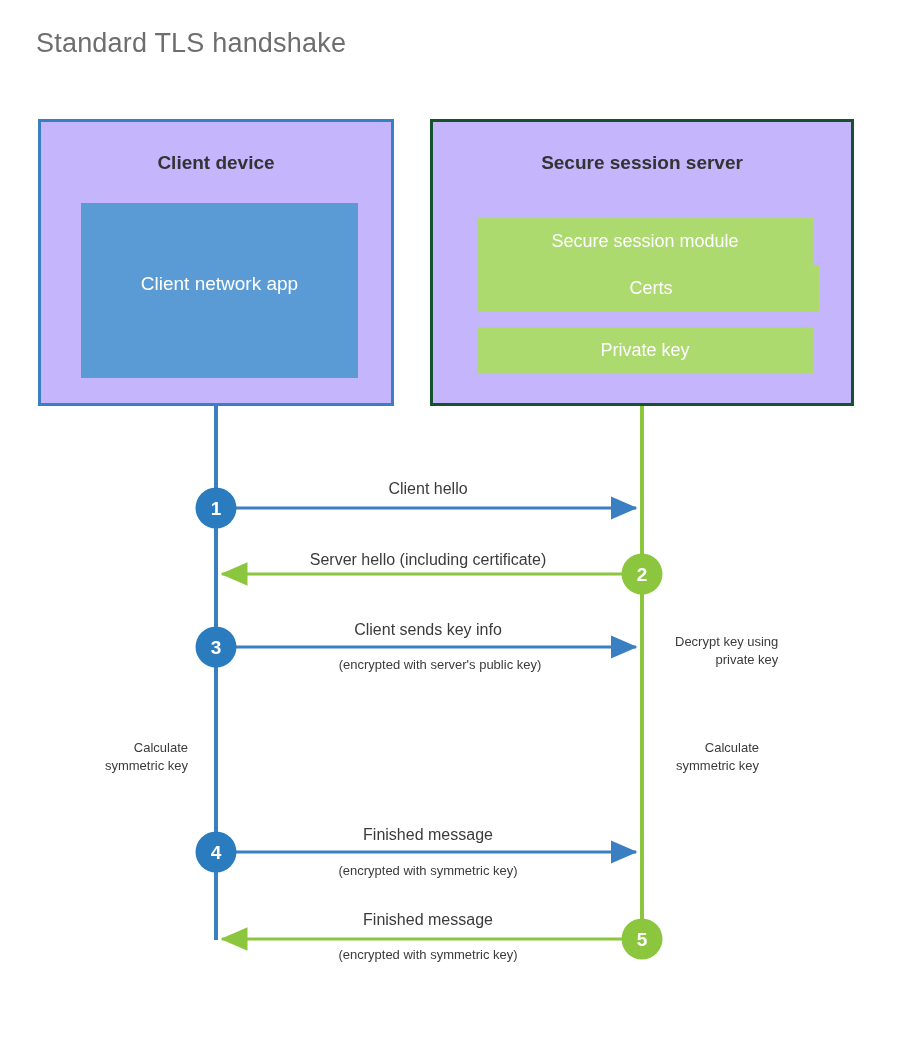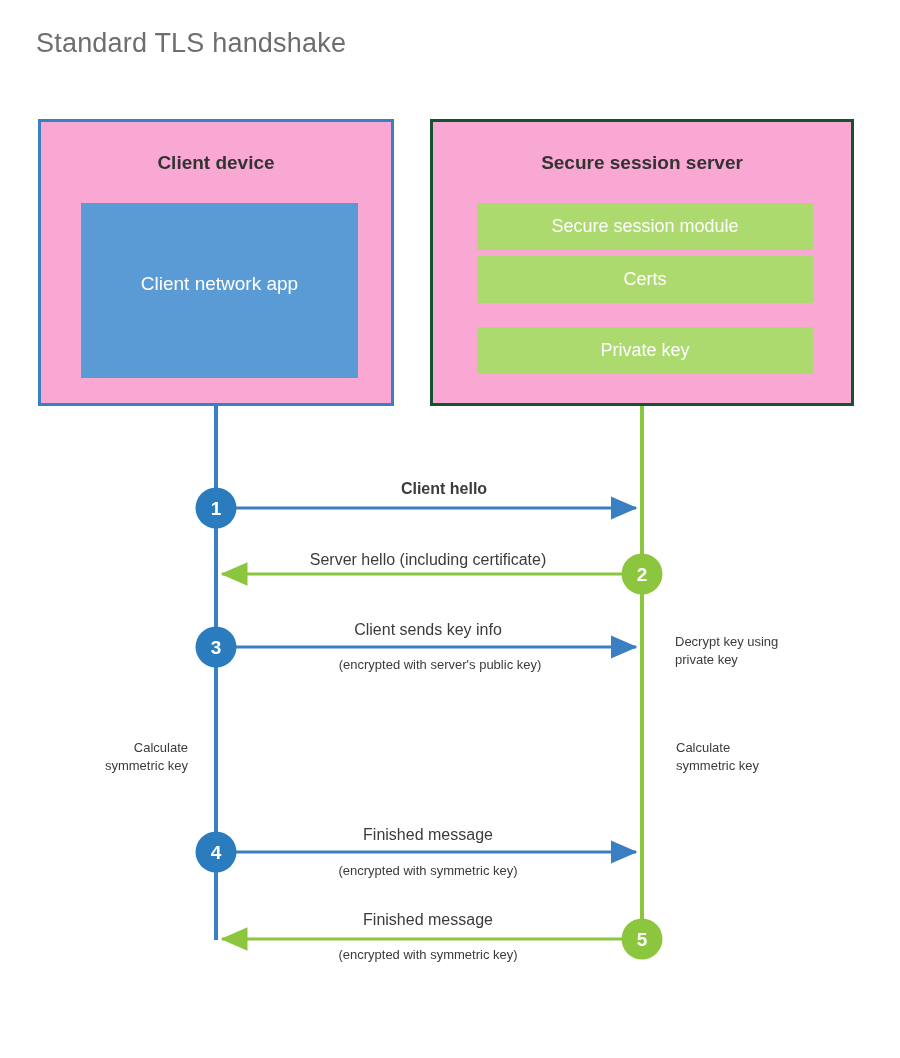--- a/index.html
+++ b/index.html
@@ -32,21 +32,21 @@
     top: 28px;
     font-size: 27px;
     font-weight: 300;
     color: #6e6e6e;
     letter-spacing: 0.2px;
     white-space: nowrap;
   }
   
   .party-box {
     position: absolute;
-    background: #f9a8d4;
+    background: #c4b5fd;
     box-sizing: border-box;
   }
   #client-box {
     left: 38px;
     top: 119px;
     width: 356px;
     height: 287px;
     border: 3px solid #3a7fc1;
   }
   #server-box {
@@ -94,22 +94,22 @@
     display: flex;
     align-items: center;
     justify-content: center;
   }
   .server-module-label {
     color: #ffffff;
     font-size: 18px;
     font-weight: 400;
     white-space: nowrap;
   }
-  #server-module-0 { top: 81px; }
-  #server-module-1 { top: 134px; }
+  #server-module-0 { top: 96px; }
+  #server-module-1 { top: 143px; padding-left: 6px; }
   #server-module-2 { top: 205px; }
 
   
   .flow-label {
     position: absolute;
     font-size: 16px;
     color: #3b3b3b;
     white-space: nowrap;
     text-align: center;
     transform: translateX(-50%);
@@ -121,20 +121,21 @@
     white-space: nowrap;
     text-align: center;
     transform: translateX(-50%);
   }
   .side-note {
     position: absolute;
     font-size: 13px;
     color: #3b3b3b;
     line-height: 1.35;
     white-space: nowrap;
+    text-align: right;
   }
   .side-note.right-aligned {
     text-align: right;
     transform: translateX(-100%);
   }
   
   .step-circle {
     position: absolute;
     width: 41px;
     height: 41px;
@@ -194,21 +195,21 @@
       <span class="server-module-label">Secure session module</span>
     </div>
     <div class="server-module" id="server-module-1">
       <span class="server-module-label">Certs</span>
     </div>
     <div class="server-module" id="server-module-2">
       <span class="server-module-label">Private key</span>
     </div>
   </div>
 
-  <div class="flow-label" style="left:444px; top:480px;font-weight:bold;">Client hello</div>
+  <div class="flow-label" style="left:428px; top:480px;">Client hello</div>
   <div class="step-circle blue" style="left:216px; top:508px;">1</div>
 
   <div class="flow-label" style="left:428px; top:551px;">Server hello (including certificate)</div>
   <div class="step-circle green" style="left:642px; top:574px;">2</div>
 
   <div class="flow-label" style="left:428px; top:621px;">Client sends key info</div>
   <div class="flow-sublabel" style="left:428px; top:657px;margin-left:12px;">(encrypted with server's public key)</div>
   <div class="step-circle blue" style="left:216px; top:647px;">3</div>
 
   <div class="side-note" style="left:675px; top:633px;">

